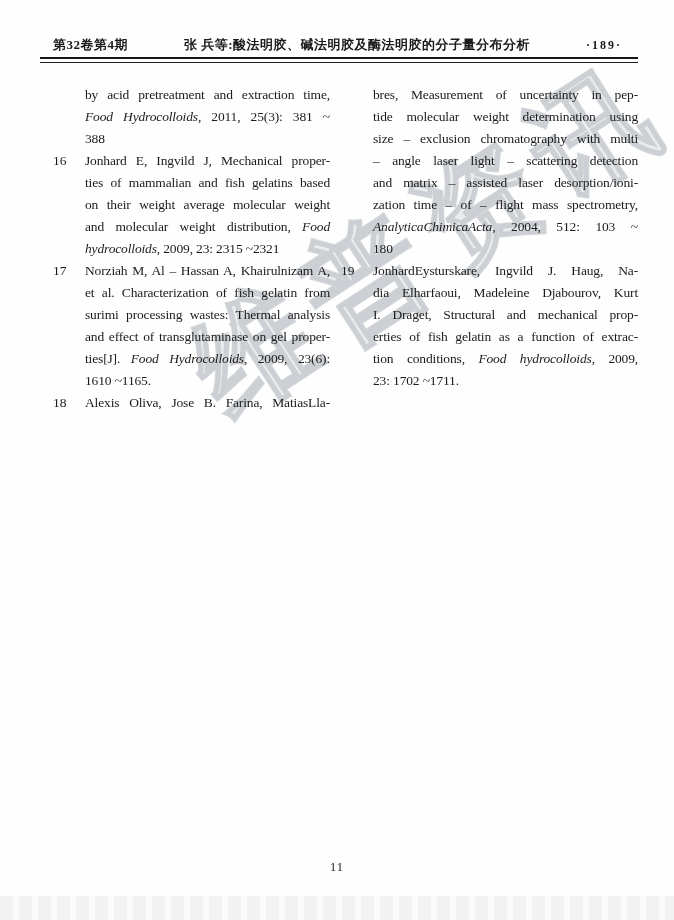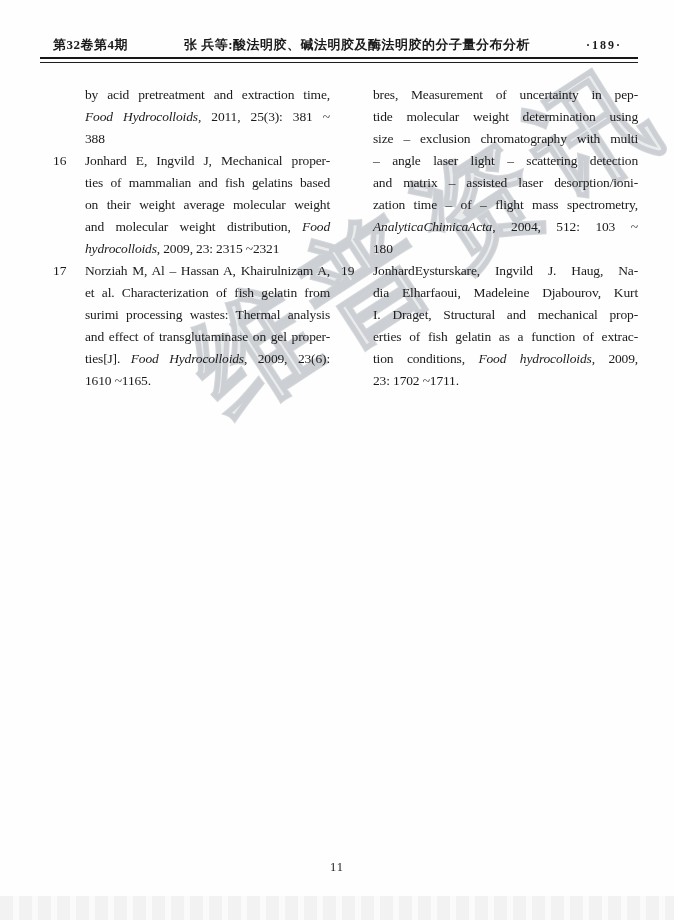--- a/index.html
+++ b/index.html
@@ -111,20 +111,26 @@
           <div class="num">17</div>
           <div class="lines">
             <div class="ln"><span>Norziah M, Al – Hassan A, Khairulnizam A,</span></div>
             <div class="ln"><span>et al. Characterization of fish gelatin from</span></div>
             <div class="ln"><span>surimi processing wastes: Thermal analysis</span></div>
             <div class="ln"><span>and effect of transglutaminase on gel proper-</span></div>
             <div class="ln"><span>ties[J]. </span><span class="it">Food Hydrocolloids</span><span>, 2009, 23(6):</span></div>
             <div class="ln nj"><span>1610 ~1165.</span></div>
           </div>
         </div>
+        <div class="blk">
+          <div class="num">18</div>
+          <div class="lines">
+            <div class="ln"><span>Alexis Oliva, Jose B. Farina, MatiasLla-</span></div>
+          </div>
+        </div>
       </div>
     <div class="col-right" id="col-1">
         <div class="blk">
           <div class="num"></div>
           <div class="lines">
             <div class="ln"><span>bres, Measurement of uncertainty in pep-</span></div>
             <div class="ln"><span>tide molecular weight determination using</span></div>
             <div class="ln"><span>size – exclusion chromatography with multi</span></div>
             <div class="ln"><span>– angle laser light – scattering detection</span></div>
             <div class="ln"><span>and matrix – assisted laser desorption/ioni-</span></div>

